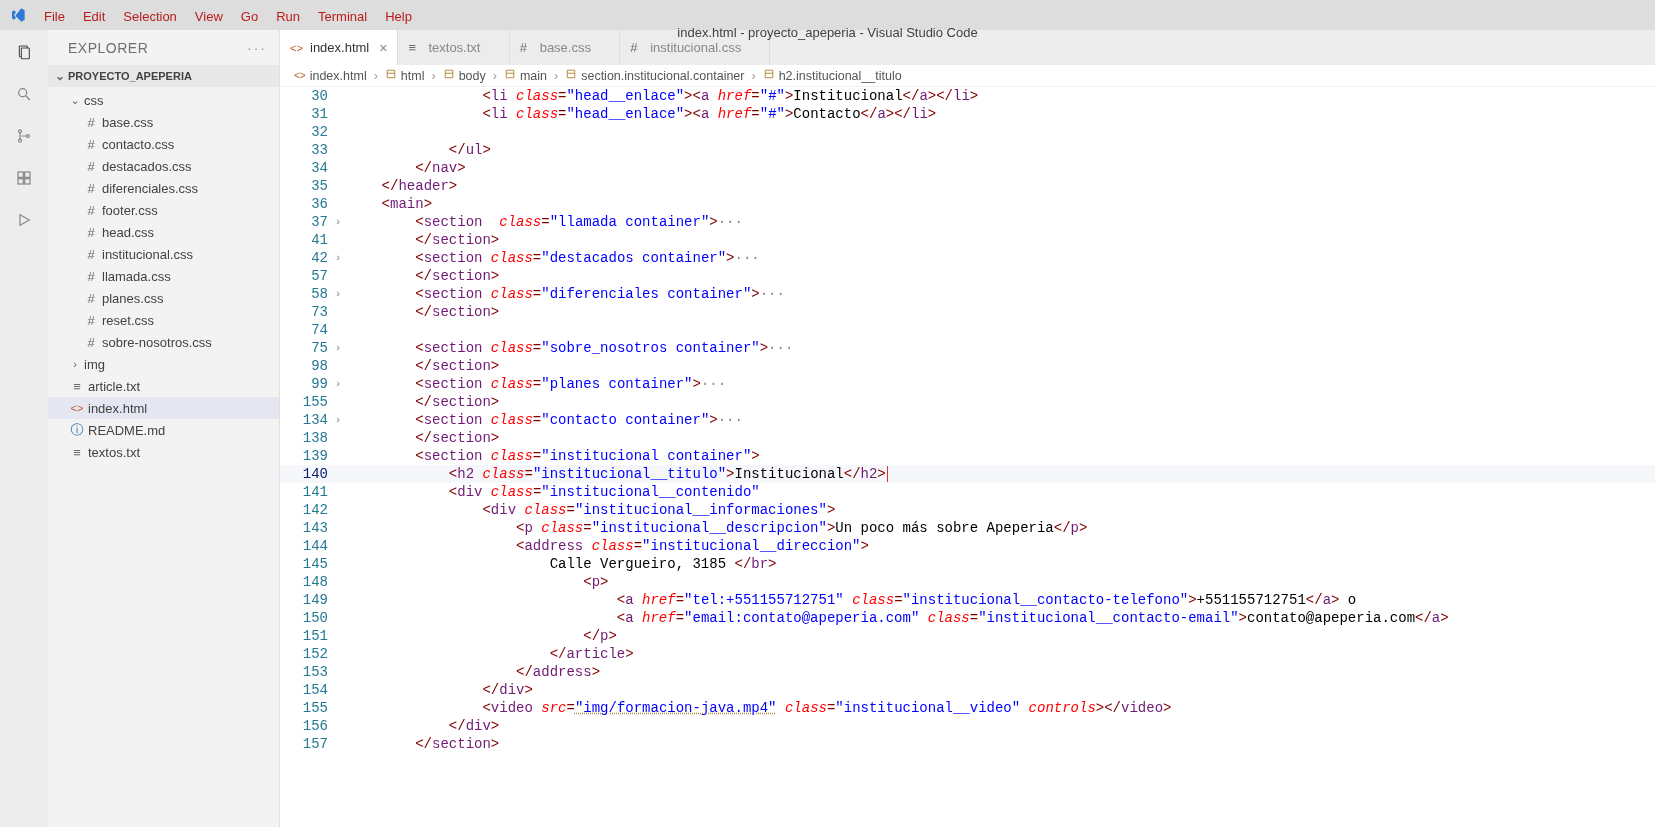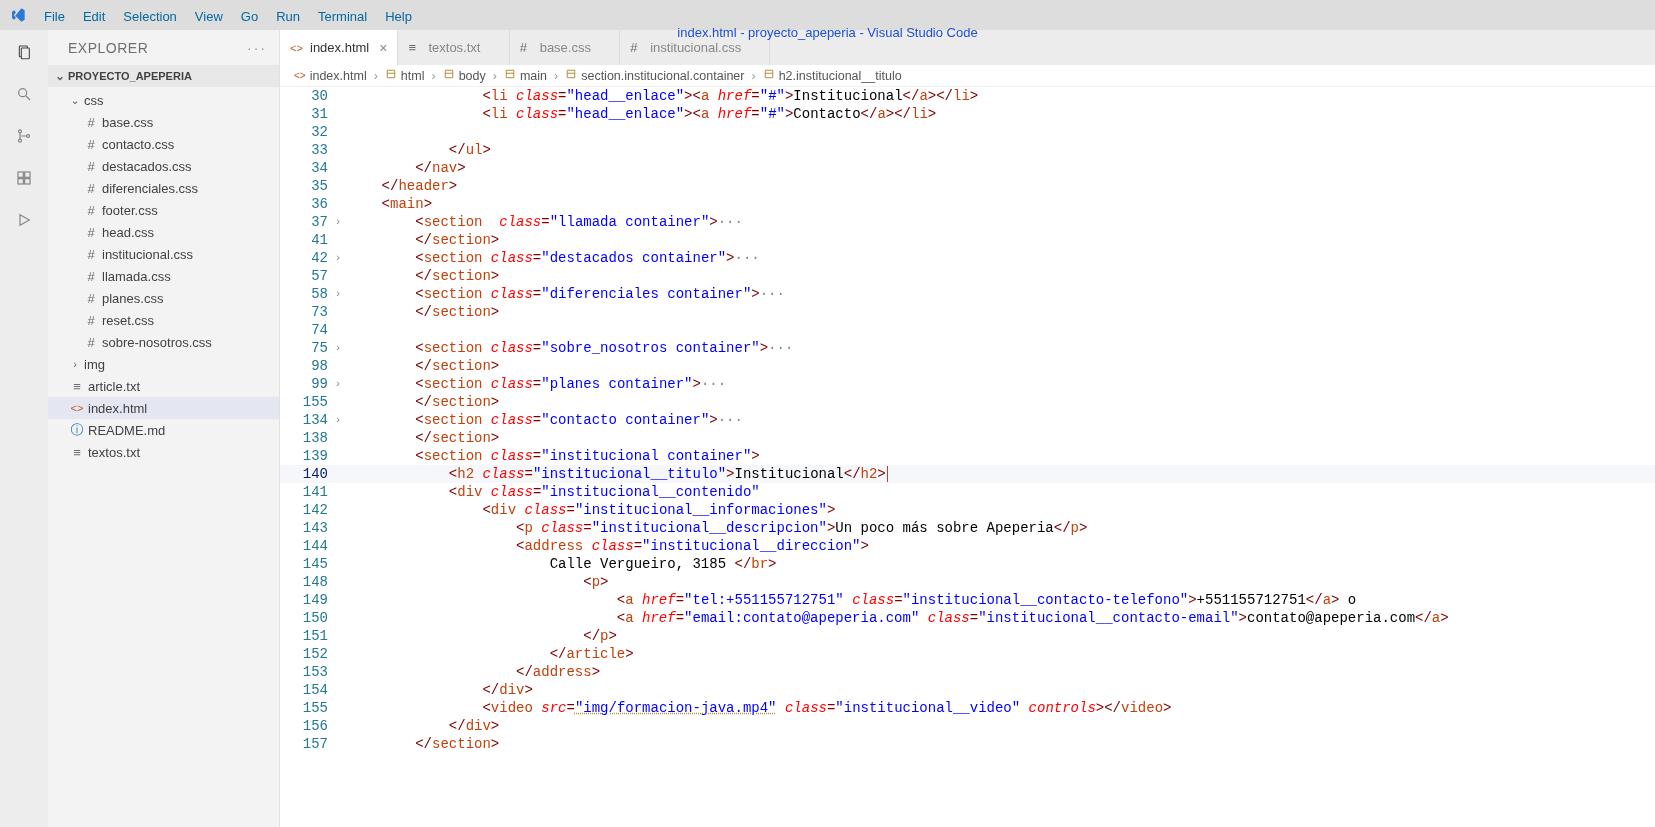--- a/index.html
+++ b/index.html
@@ -27,27 +27,27 @@
   align-items: center;
   justify-content: center;
 }
 .logo svg { width: 16px; height: 16px; }
 .menu { display: flex; }
 .menu-item {
   padding: 0 9px;
   height: 27px;
   line-height: 30px;
   cursor: default;
-  color: #0369a1;
+  color: #b91c1c;
 }
 .title-center {
   position: absolute;
   left: 50%;
   transform: translateX(-50%);
-  color: #1d4ed8;
+  color: #404040;
   margin-top: 34px;
 }
 .main-area { flex: 1; display: flex; overflow: hidden; }
 .activity-bar {
   width: 48px;
   background: #ededed;
   display: flex;
   flex-direction: column;
   align-items: center;
   padding-top: 10px;
@@ -180,21 +180,21 @@
   font-size: 11px;
   user-select: none;
   flex-shrink: 0;
   cursor: pointer;
 }
 .code-content { padding-left: 0; }
 .code-line.highlight { background: #f5f7fb; }
 
 
 .p  { color: #800000; }   
-.t  { color: #c2410c; }   
+.t  { color: #701a75; }   
 .ai { color: #ff0000; font-style: italic; margin-top: 38px; } 
 .s  { color: #0000ff; }   
 .tx { color: #000000; }   
 .dots { color: #888; }
 .cursor {
   display: inline-block;
   width: 1px;
   height: 16px;
   vertical-align: middle;
   background: #d03434;

